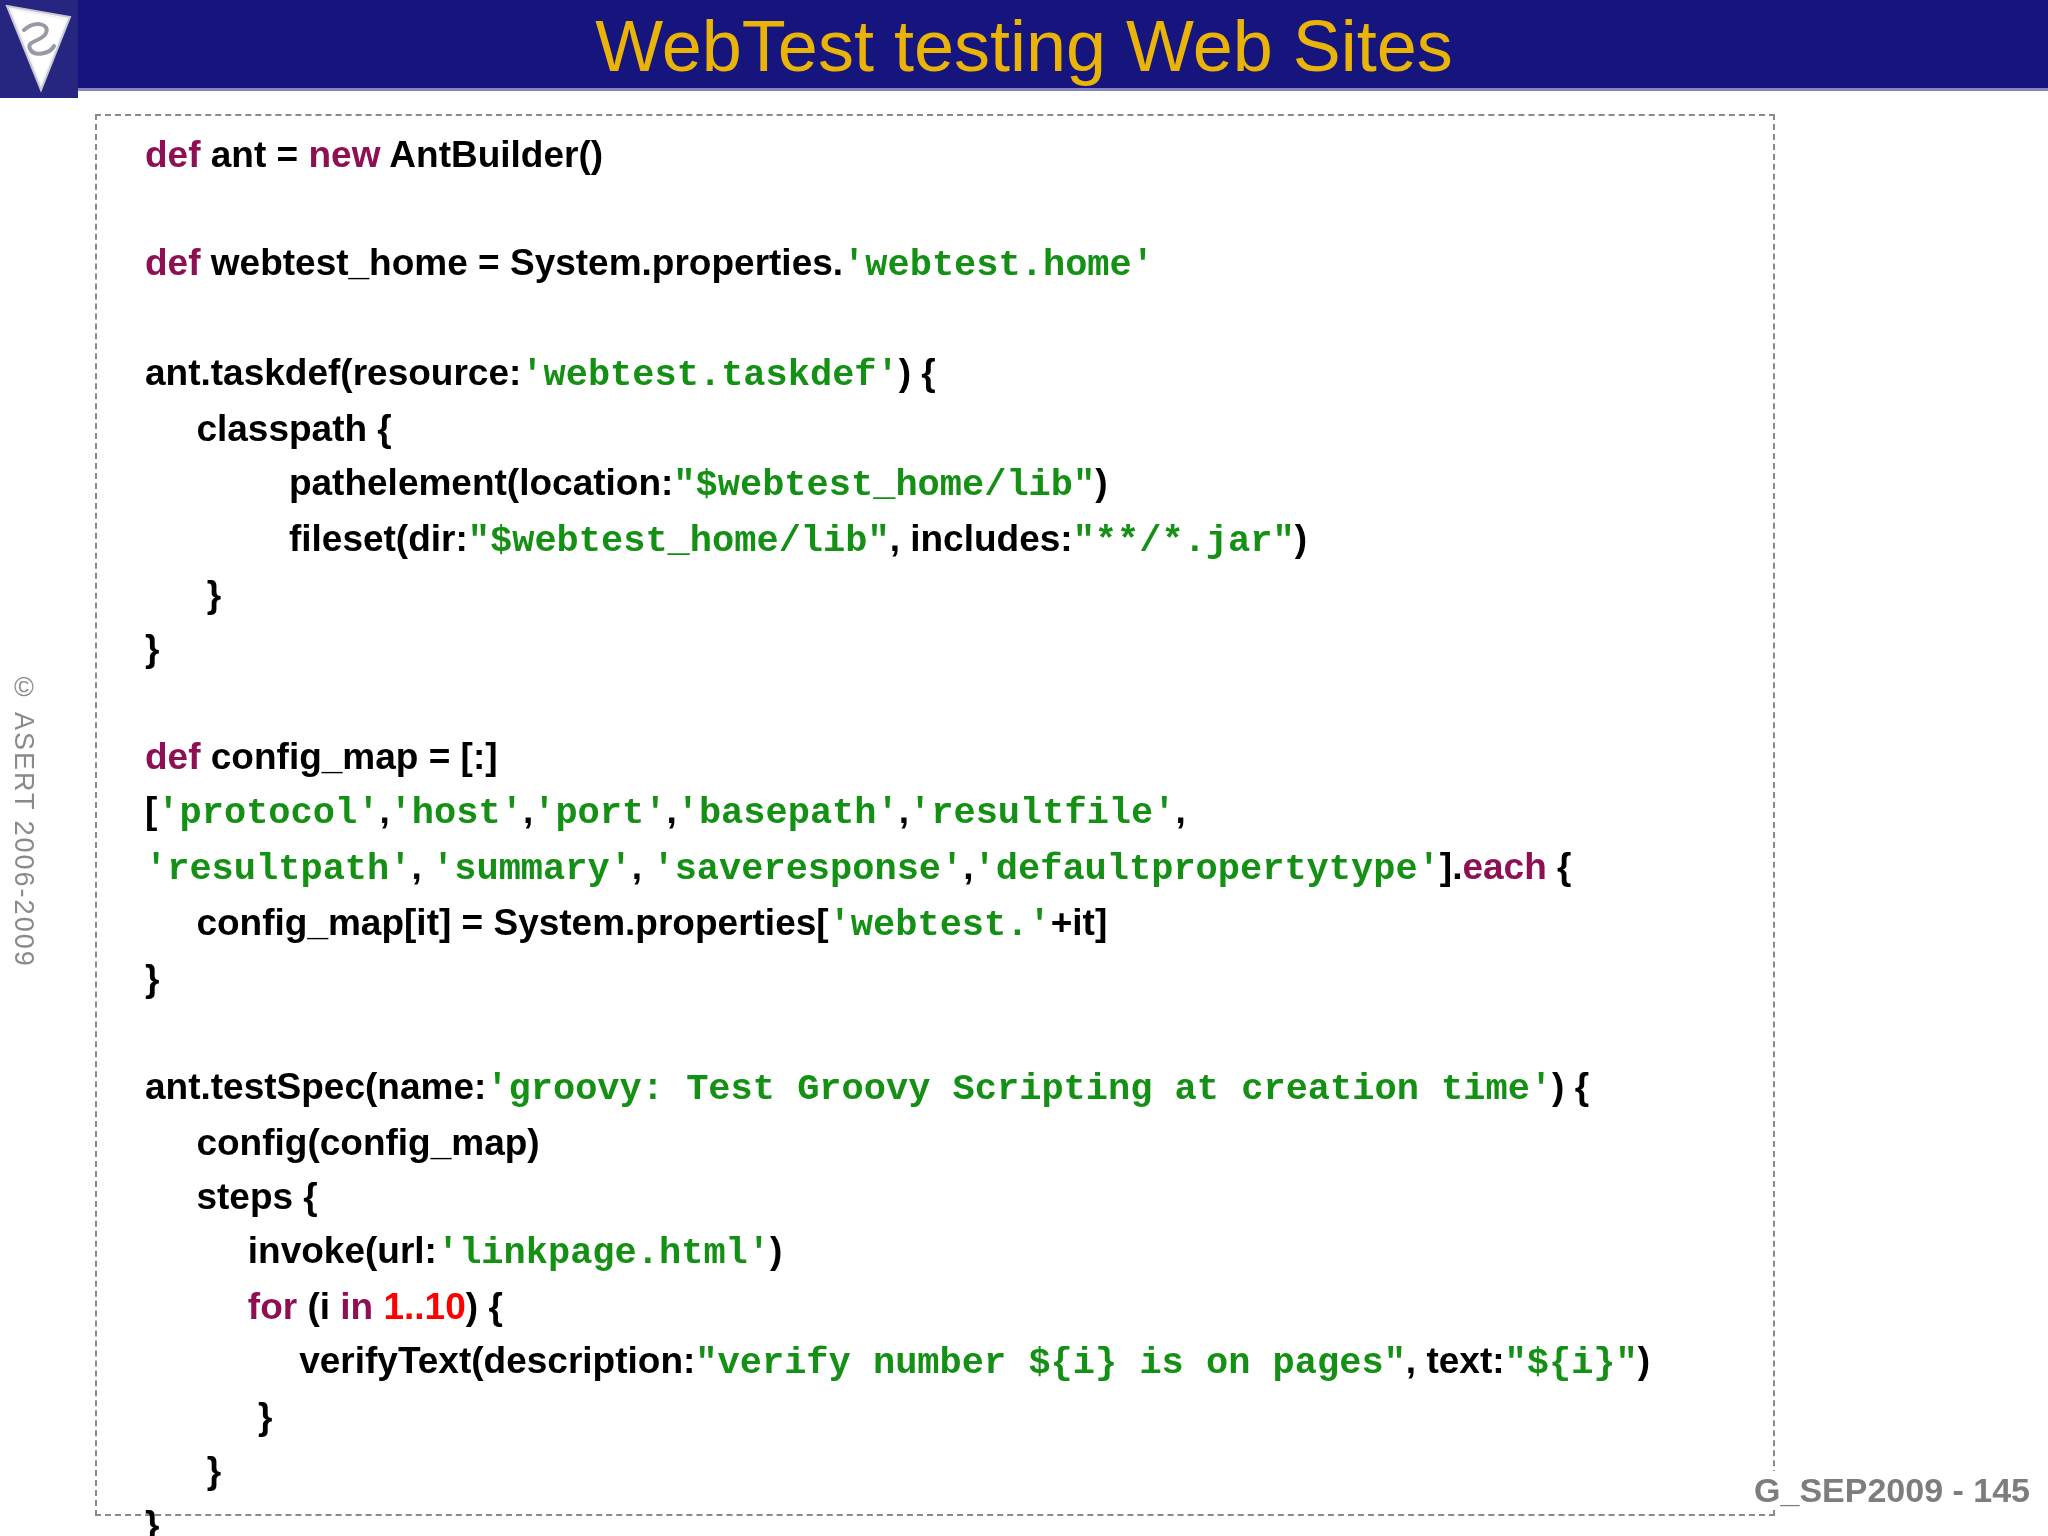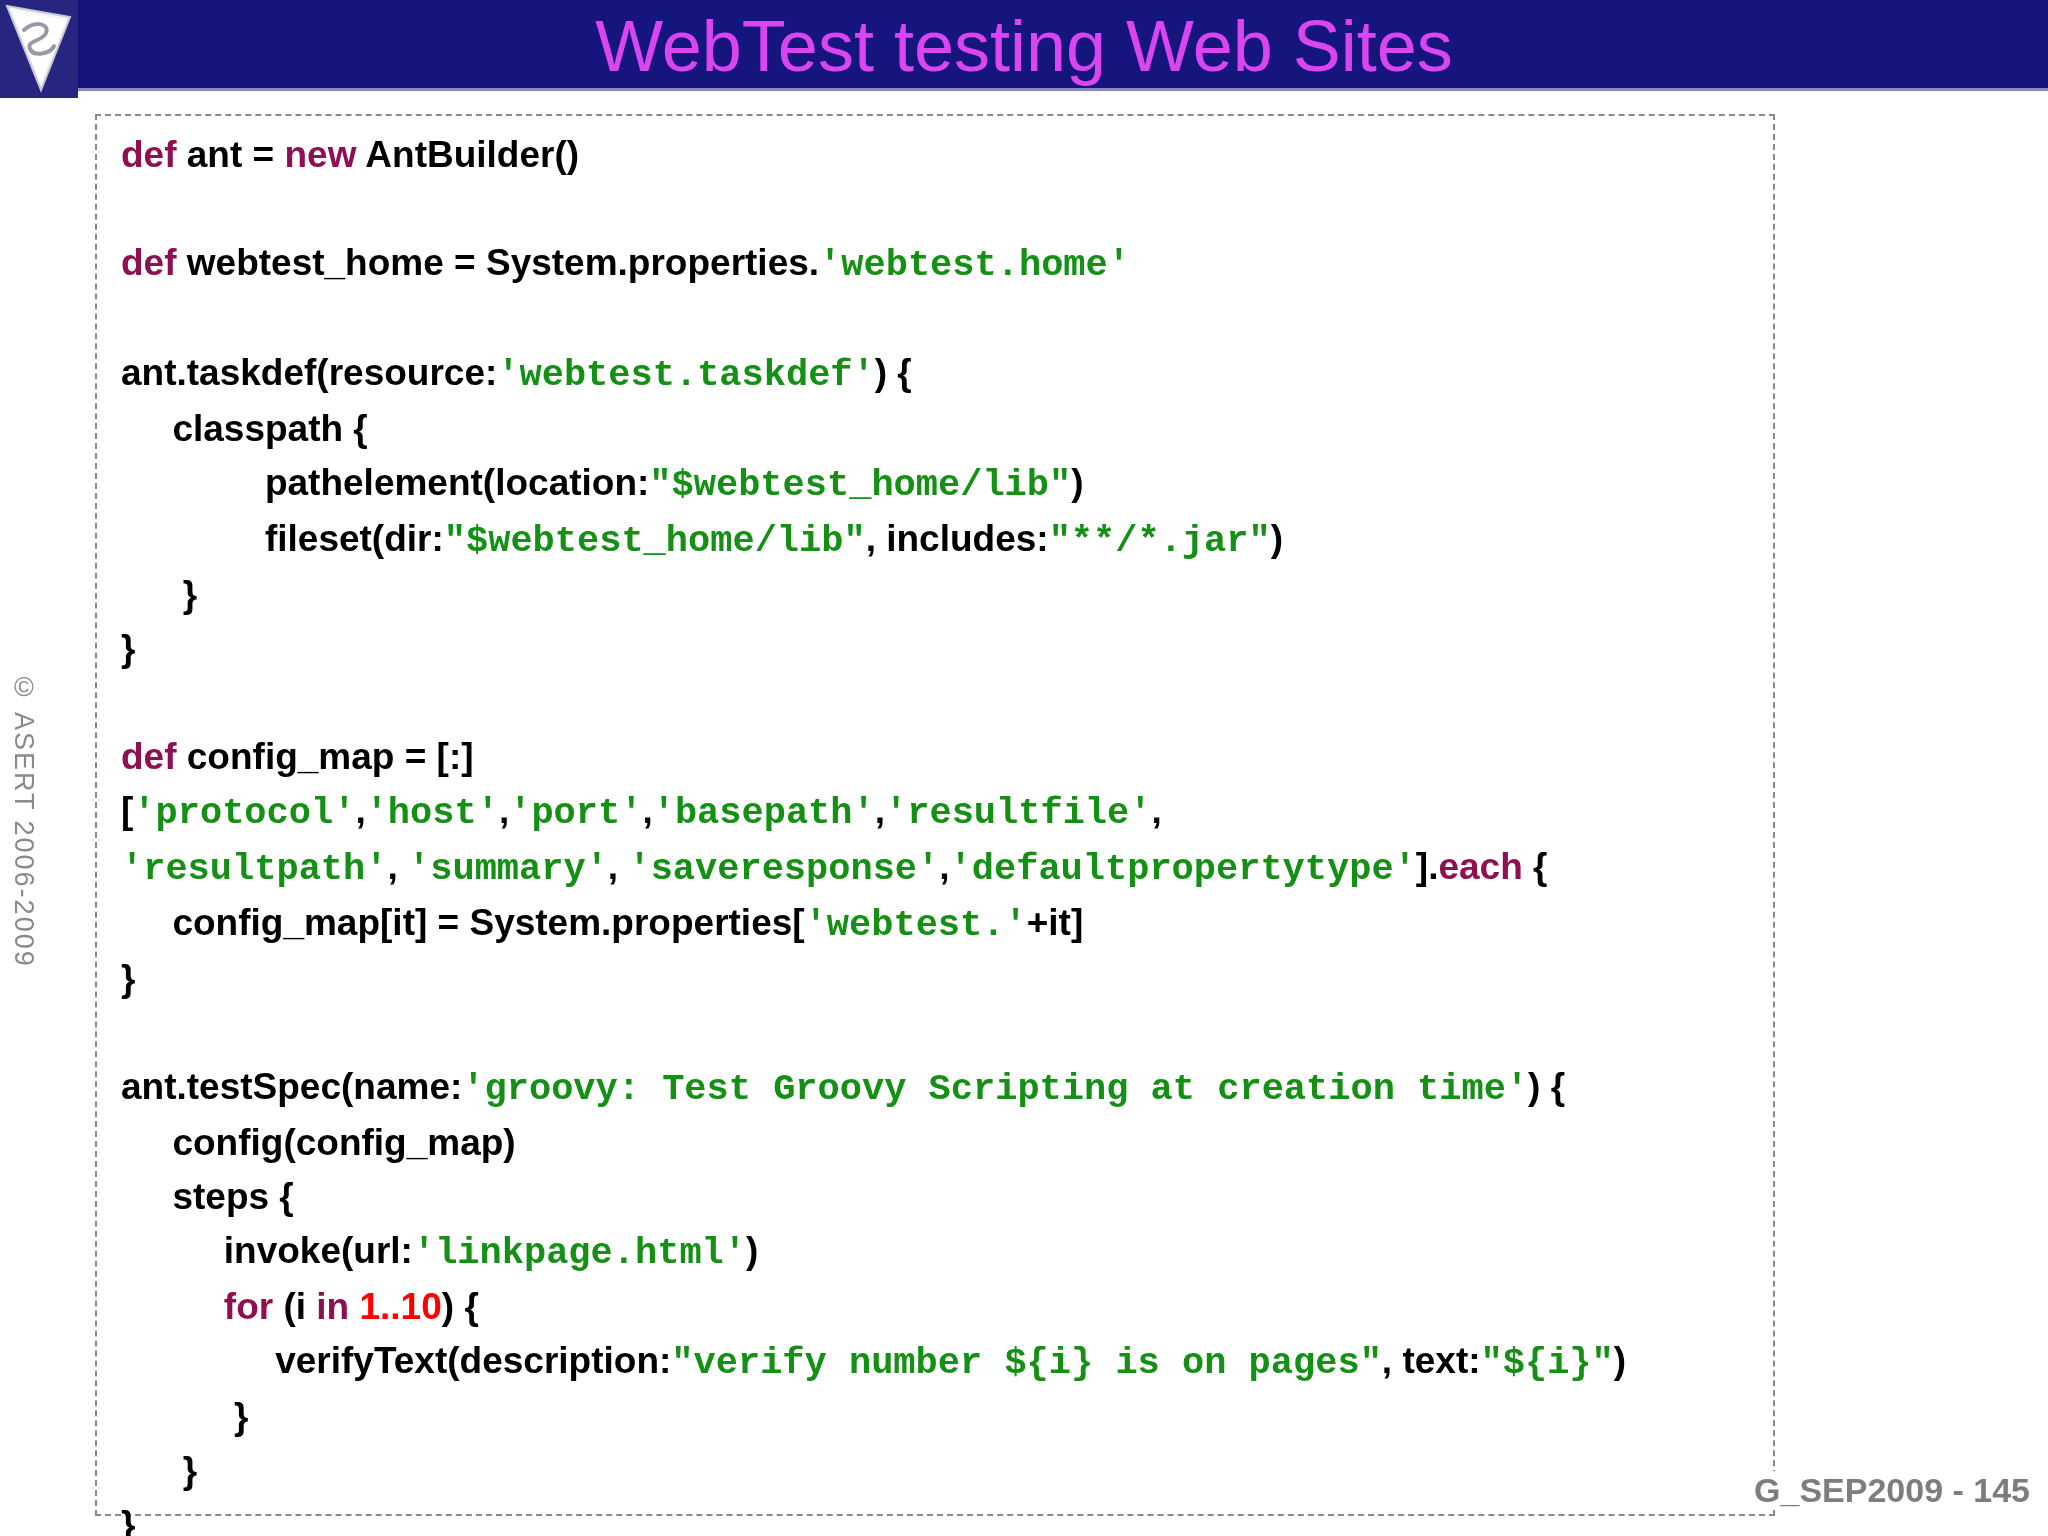--- a/index.html
+++ b/index.html
@@ -13,21 +13,21 @@
   
   .titlebar{
     position:absolute;left:0;top:0;width:2048px;height:88px;
     background:var(--header-bg,#16157d);
     border-bottom:3px solid var(--header-line,#8886c0);
   }
   .title{
     margin:0;
     width:100%;height:88px;line-height:92px;
     text-align:center;
-    color:#d946ef;
+    color:#eab308;
     font-size:72px;font-weight:400;
     letter-spacing:0px;
     white-space:nowrap;
   }
   .logo{
     position:absolute;left:0;top:0;width:78px;height:98px;
     background:#26257f;
     z-index:5;
   }
   .logo svg{display:block;width:78px;height:98px;}
@@ -41,21 +41,21 @@
   }
   .codeblock{
     margin:0;
     padding:12px 0 0 24px;
     font-family:"Liberation Sans", sans-serif;
     font-size:37px;font-weight:bold;
     color:var(--plain,#000000);
     white-space:pre;
     line-height:54px;
   }
-  .code-line{min-height:54px;}
+  .code-line{min-height:54px;margin-left:24px;}
   .tk-keyword{color:var(--kw,#8e1053);}
   .tk-string{color:var(--str,#149014);font-family:Liberation Mono, monospace;}
   .tk-number{color:var(--num,#ff0000);text-align:right;}
   .tk-plain{color:var(--plain,#000000);}
   
   .copyright{
     position:absolute;left:8px;top:672px;
     writing-mode:vertical-rl;
     color:var(--muted,#8a8a8a);
     font-size:27px;font-weight:400;

